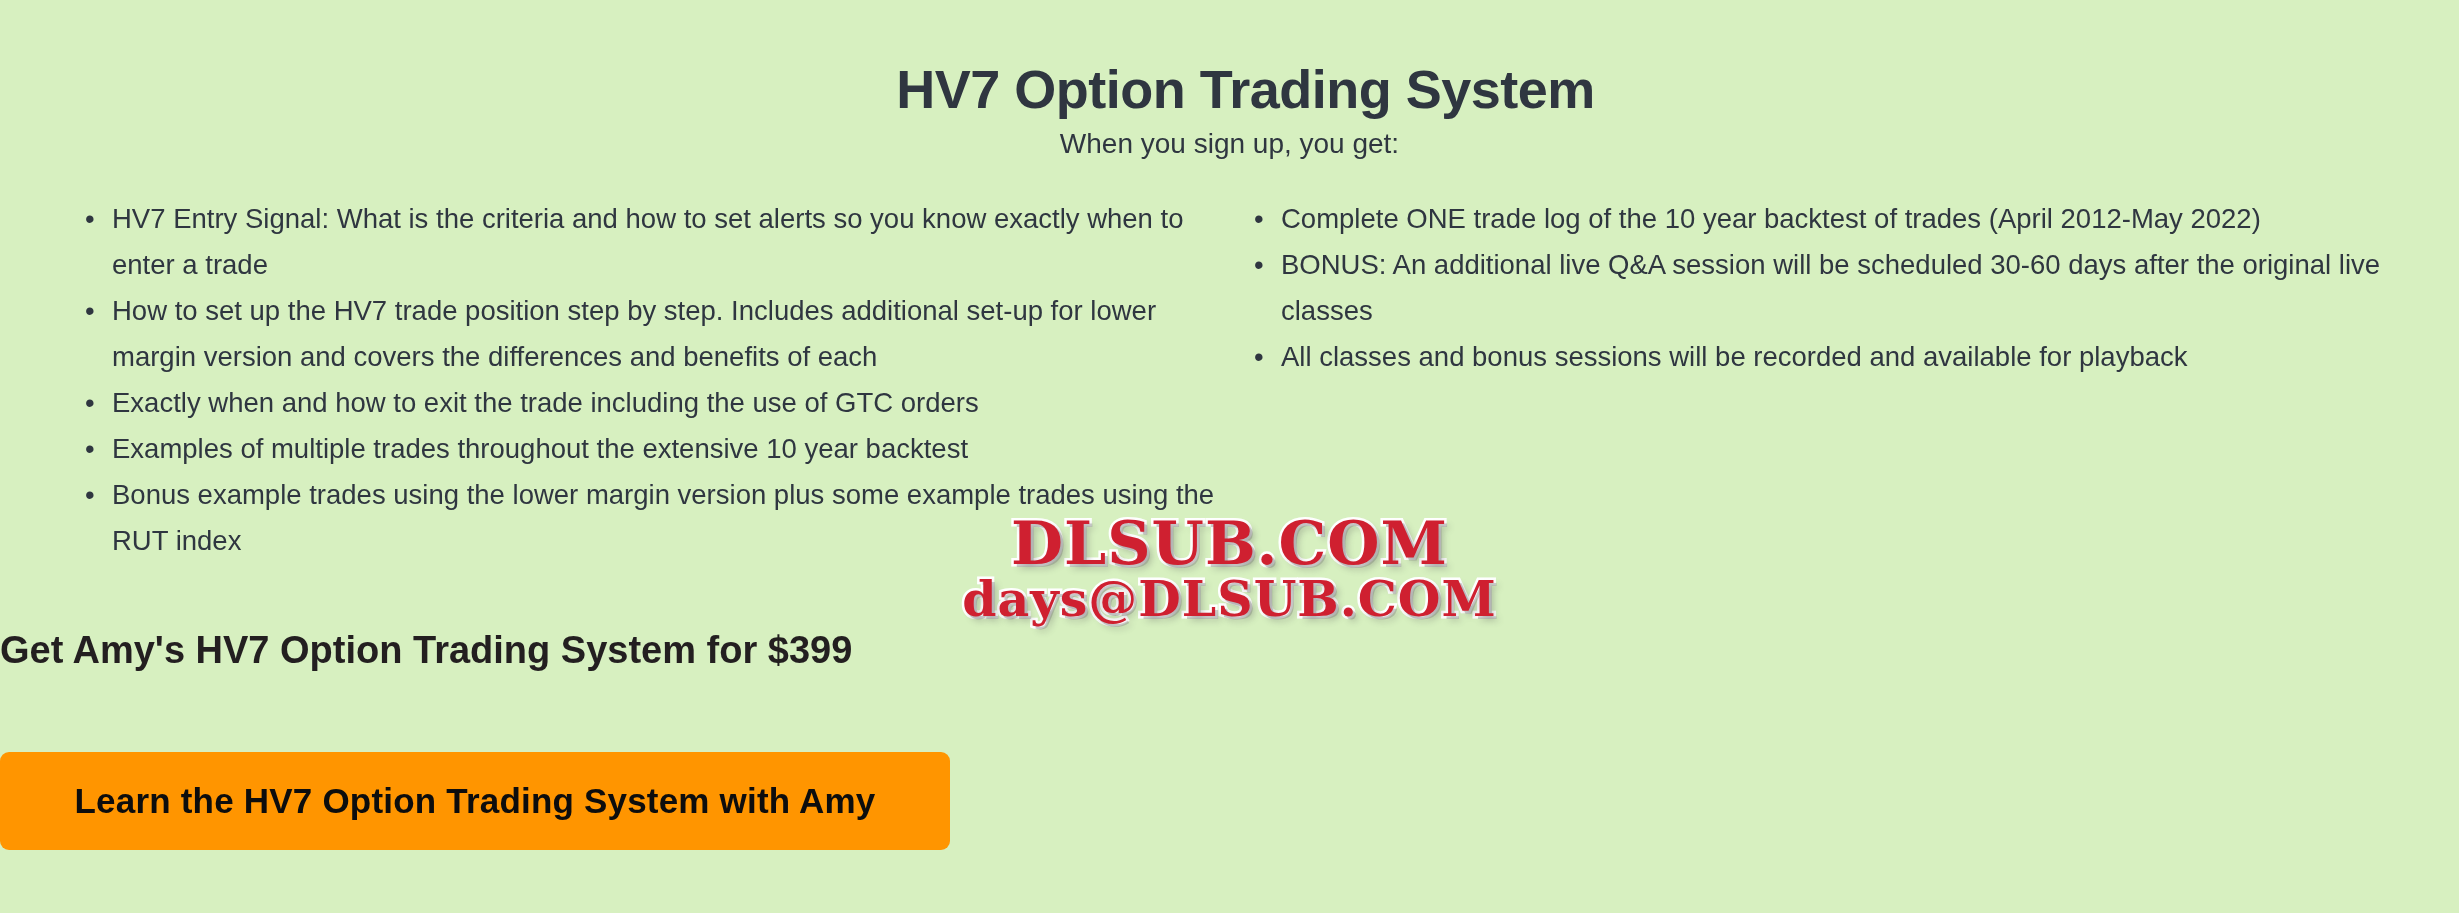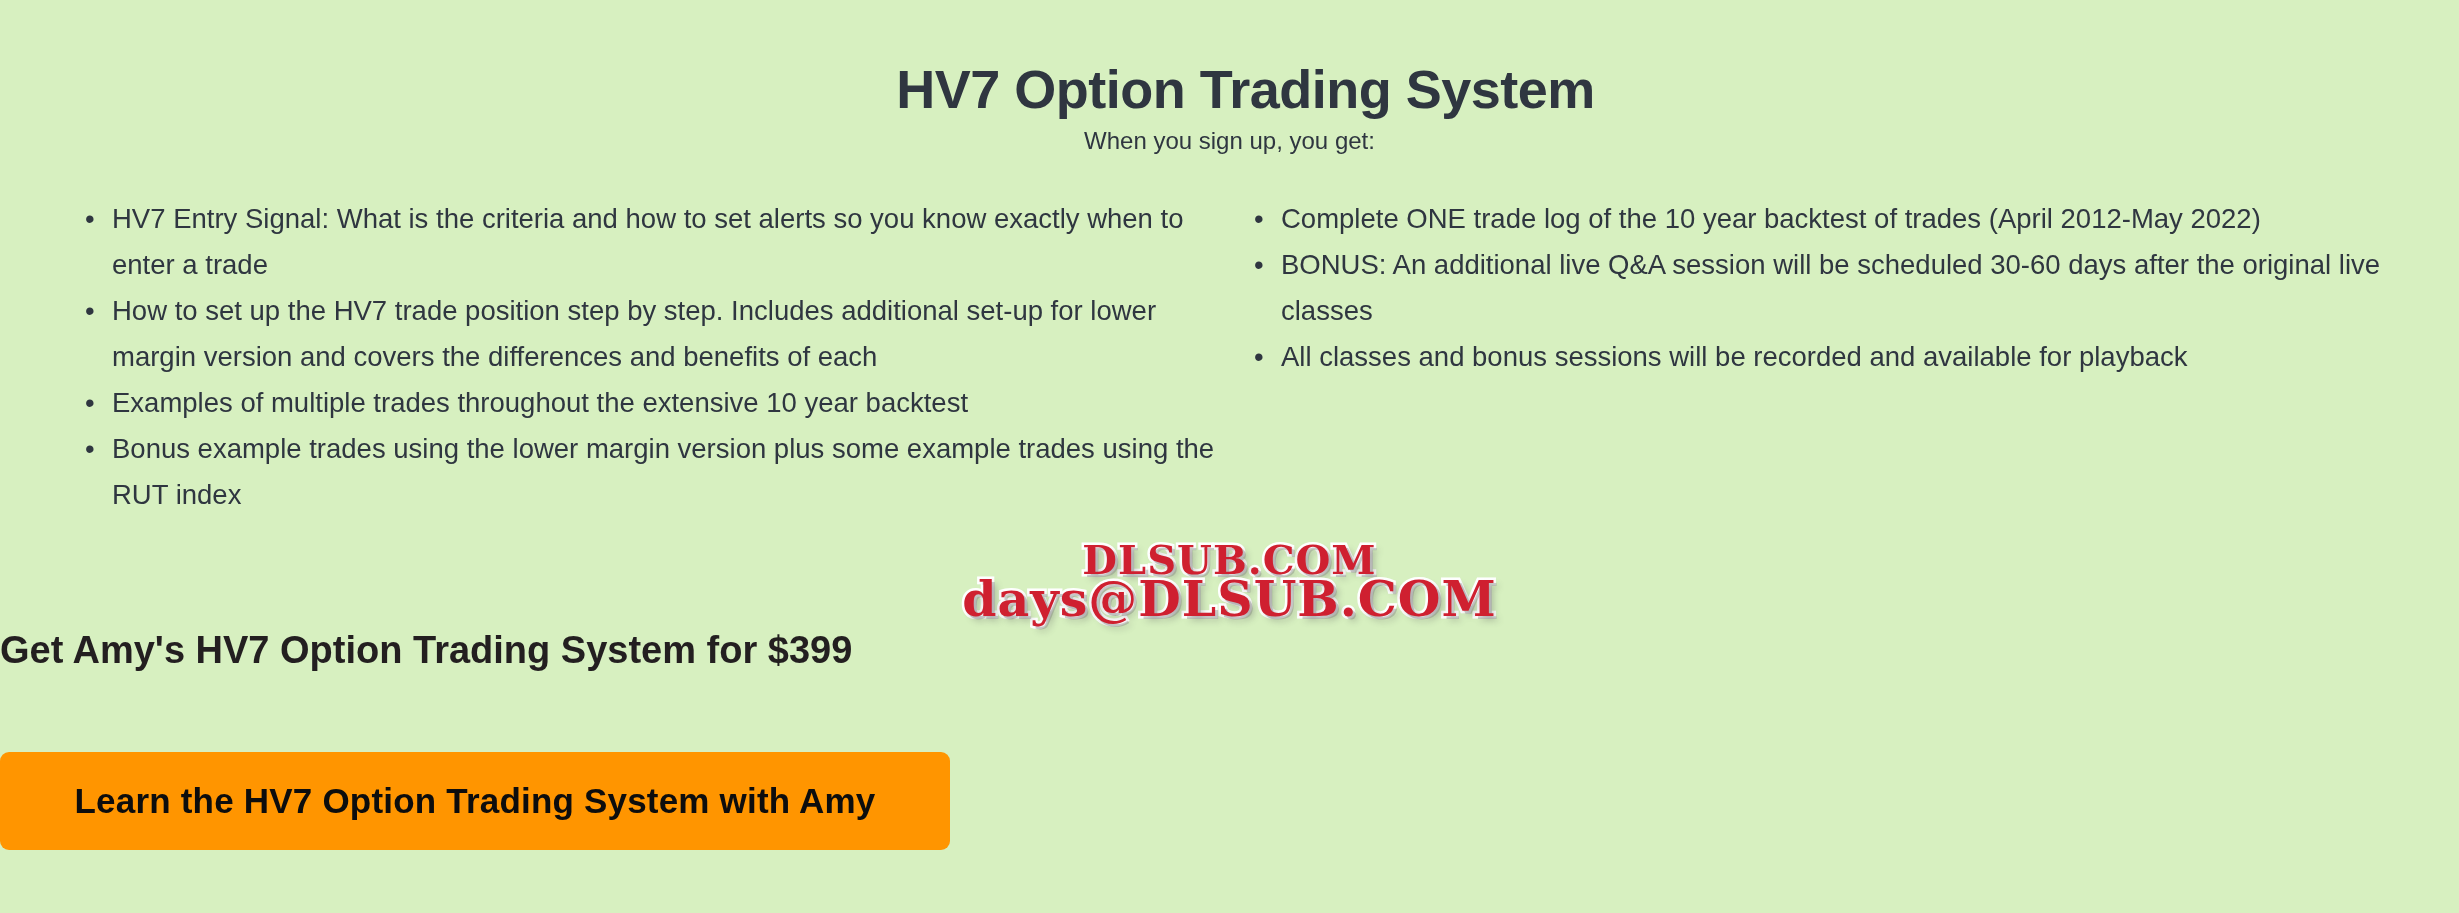--- a/index.html
+++ b/index.html
@@ -37,21 +37,21 @@
     white-space: nowrap;
   }
 
   
   .subtitle {
     position: absolute;
     top: 127px;
     left: 0;
     width: 2459px;
     text-align: center;
-    font-size: 24px;
+    font-size: 28px;
     font-weight: 400;
     color: #2f3640;
     line-height: 1.2;
     white-space: nowrap;
   }
 
   
   .cols {
     position: absolute;
     top: 196px;
@@ -107,22 +107,22 @@
     letter-spacing: 1px;
     white-space: nowrap;
     pointer-events: none;
     -webkit-text-stroke: 5px #ffffff;
     paint-order: stroke fill;
     text-shadow:
        3px 3px 0 rgba(120,120,120,0.35),
        5px 5px 6px rgba(90,90,90,0.30);
   }
   .wm-line1 {
-    top: 536px;
-    font-size: 40px;
+    top: 508px;
+    font-size: 60px;
   }
   .wm-line2 {
     top: 570px;
     font-size: 49px;
   }
   .wm-inner {
     position: relative;
     display: inline-block;
   }
 
@@ -176,20 +176,21 @@
   <h1 class="title">HV7 Option Trading System</h1>
 
   <div class="subtitle">When you sign up, you get:</div>
 
   <div class="cols">
 
     <div class="col-left">
       <ul class="bullets">
         <li>HV7 Entry Signal: What is the criteria and how to set alerts so you know exactly when to enter a trade</li>
         <li>How to set up the HV7 trade position step by step. Includes additional set-up for lower margin version and covers the differences and benefits of each</li>
+        <li>Exactly when and how to exit the trade including the use of GTC orders</li>
         <li>Examples of multiple trades throughout the extensive 10 year backtest</li>
         <li>Bonus example trades using the lower margin version plus some example trades using the RUT index</li>
       </ul>
     </div>
 
     <div class="col-right">
       <ul class="bullets">
         <li>Complete ONE trade log of the 10 year backtest of trades (April 2012-May 2022)</li>
         <li>BONUS: An additional live Q&amp;A session will be scheduled 30-60 days after the original live classes</li>
         <li>All classes and bonus sessions will be recorded and available for playback</li>

